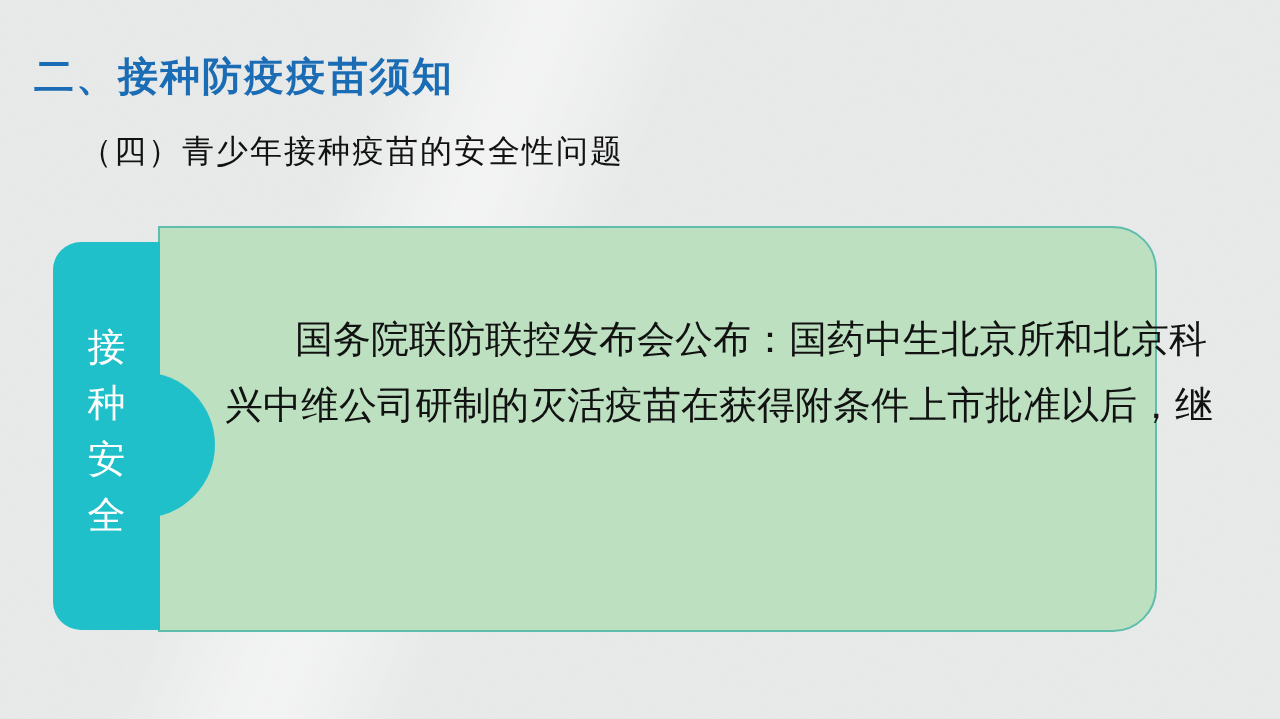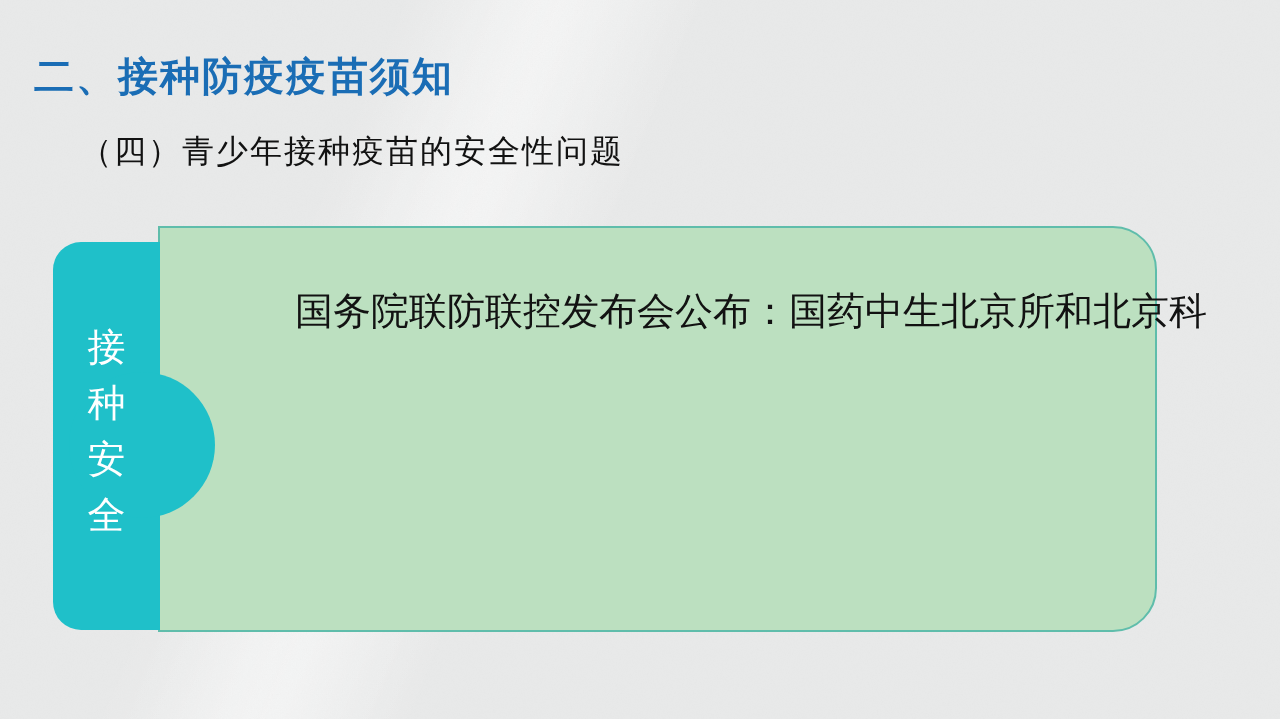--- a/index.html
+++ b/index.html
@@ -69,21 +69,21 @@
     position:absolute;left:53px;top:327px;
     width:107px;
     display:flex;flex-direction:column;align-items:center;
     gap:16px;
     z-index:3;
     color:var(--sidebar-text);
     font-family:"Liberation Serif","DejaVu Serif",serif;
     font-size:38px;line-height:40px;
   }
   .body-text{
-    position:absolute;left:225px;top:278px;
+    position:absolute;left:225px;top:306px;
     width:932px;
     z-index:3;
     color:var(--body-text);
     font-family:"Liberation Serif","DejaVu Serif",serif;
     font-size:38px;line-height:66px;
     letter-spacing:0;
   }
   .body-line{white-space:nowrap;}
   .body-line.indent{text-indent:70px;}
 </style>
@@ -111,15 +111,16 @@
 
   <div class="vertical-label">
     <span>接</span>
     <span>种</span>
     <span>安</span>
     <span>全</span>
   </div>
 
   <div class="body-text">
     <div class="body-line indent">国务院联防联控发布会公布：国药中生北京所和北京科</div>
+    <div class="body-line">兴中维公司研制的灭活疫苗在获得附条件上市批准以后，继</div>
   </div>
 
 </div>
 
 </body></html>

